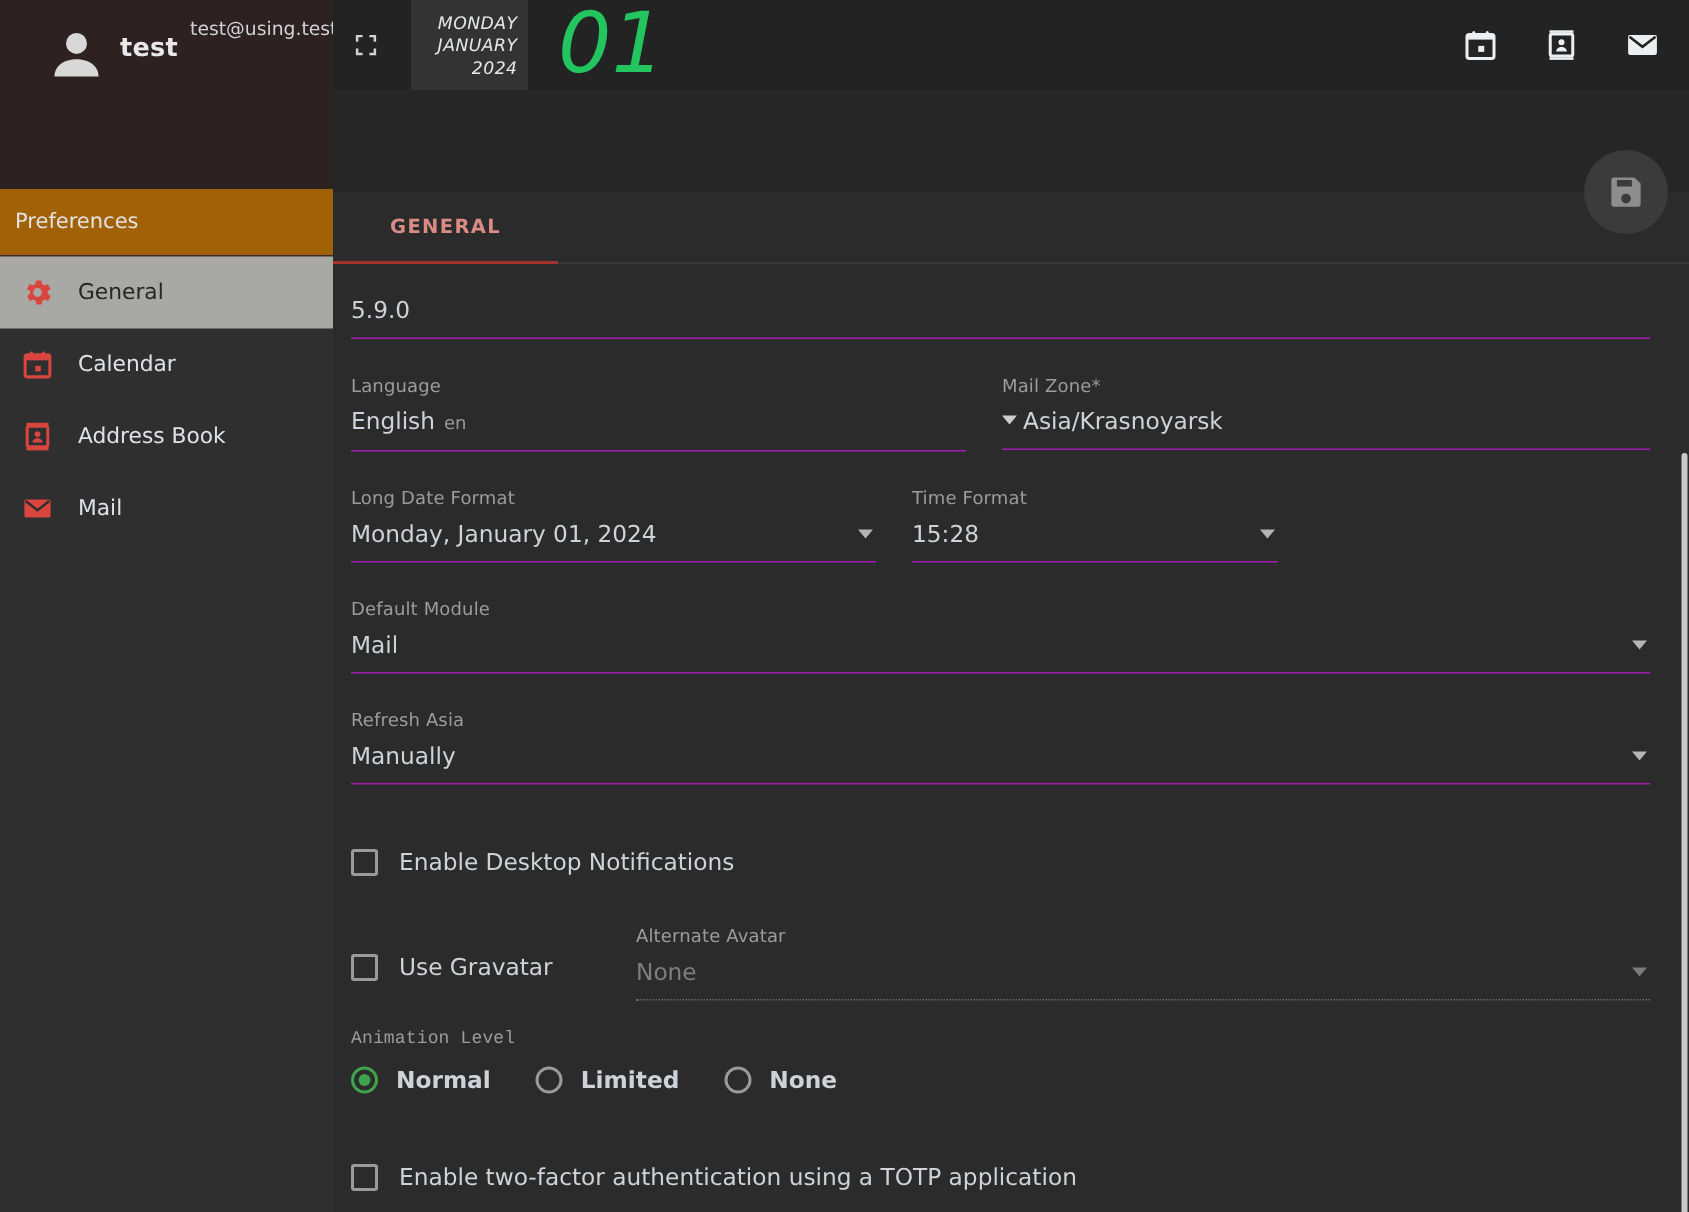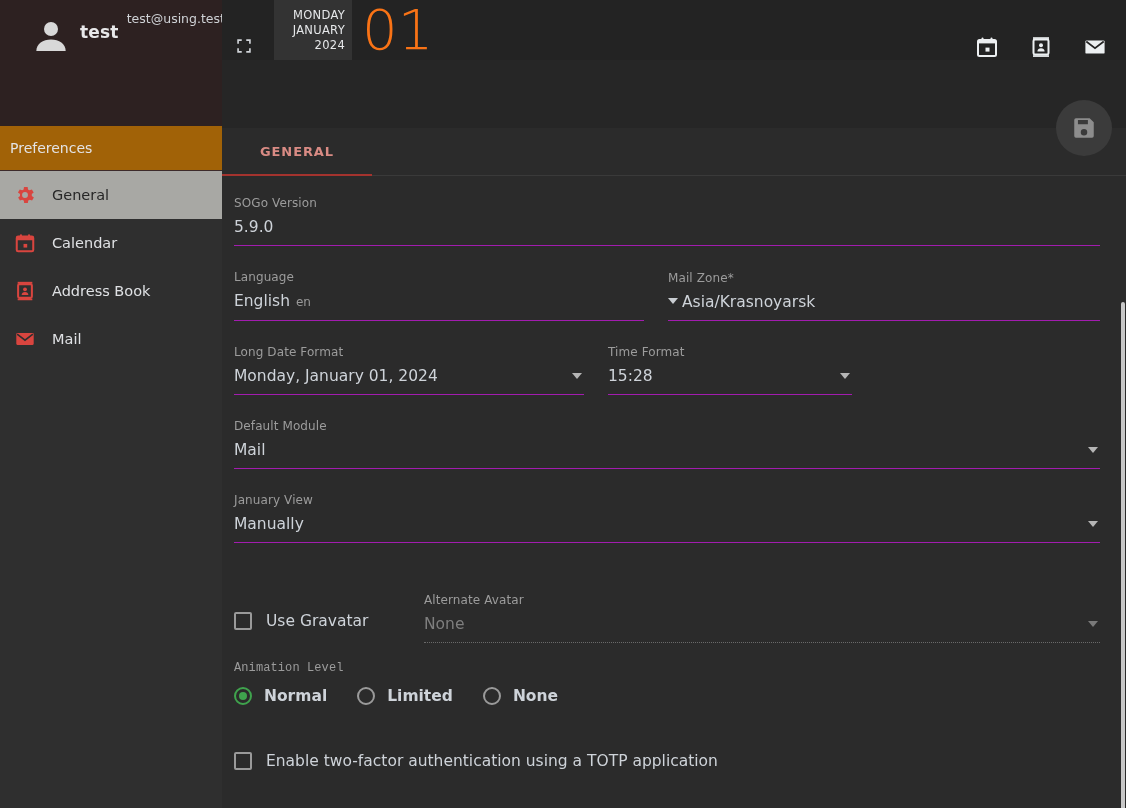--- a/index.html
+++ b/index.html
@@ -59,40 +59,41 @@
   
   #main {
     flex: 1; height: 808px; position: relative;
     background: #2b2b2b; display: flex; flex-direction: column;
     overflow: hidden;
   }
 
   
   #topbar {
     height: 60px; background: #232323;
-    display: flex; align-items: flex-end; flex: 0 0 60px;
+    display: flex; align-items: center; flex: 0 0 60px;
     position: relative;
+    font-style: italic;
   }
   .fs-btn {
     width: 28px; height: 28px; margin-left: 8px;
     display: flex; align-items: center; justify-content: center;
     cursor: pointer;
   }
   .date-block {
     background: #333333; height: 60px; width: 78px;
     display: flex; flex-direction: column; justify-content: center;
     align-items: flex-end; padding-right: 7px; margin-left: 16px;
   }
   .date-block span {
     color: #e6e8ea; font-size: 11.5px; line-height: 15px;
     letter-spacing: .3px;
   }
   .big-day {
-    color: #f97316; font-size: 56px; font-weight: 300;
-    line-height: 60px; margin-left: 10px;
+    color: #22c55e; font-size: 56px; font-weight: 300;
+    line-height: 60px; margin-left: 20px;
     font-family: "DejaVu Sans", "Liberation Sans", sans-serif;
   }
   .top-icons {
     margin-left: auto; display: flex; align-items: center;
     gap: 28px; padding-right: 18px;
   }
   .top-ico { width: 26px; height: 26px; cursor: pointer;
              display: flex; align-items: center; justify-content: center; }
 
   #subbar { height: 68px; background: #262626; flex: 0 0 68px; position: relative; }
@@ -122,21 +123,21 @@
     height: 2px; background: #a4332e;
   }
 
   
   #form {
     flex: 1; overflow: hidden; position: relative;
     padding: 0 22px 0 12px;
   }
   .inner { padding-left: 0; }
 
-  .row { display: flex; align-items: center; }
+  .row { display: flex; }
   .field {
     position: relative; padding-top: 20px; padding-bottom: 4px;
     margin-right: 24px;
   }
   .field:last-child { margin-right: 0; }
   .f-label {
     color: #9c9c9c; font-size: 12px; margin-bottom: 6px;
     display: block; letter-spacing: .1px;
   }
   .f-label .req { color: #9c9c9c; }
@@ -331,21 +332,20 @@
       <div class="tab">
         <span>GENERAL</span>
         <span class="ink"></span>
       </div>
     </div>
 
     <div id="form">
       <div class="inner">
 
         <div class="field" style="width:866px;">
-          <span class="f-label">SOGo Version</span>
           <div class="f-value">5.9.0</div>
         </div>
 
         <div class="row">
           <div class="field" style="width:410px;">
             <span class="f-label">Language</span>
             <div class="f-value">
               <span>English</span>
               <span class="sub">en</span>
             </div>
@@ -378,29 +378,33 @@
 
         <div class="field" style="width:866px;">
           <span class="f-label">Default Module</span>
           <div class="f-value">
             <span>Mail</span>
             <span class="caret-down"></span>
           </div>
         </div>
 
         <div class="field" style="width:866px;">
-          <span class="f-label">January View</span>
+          <span class="f-label">Refresh Asia</span>
           <div class="f-value">
             <span>Manually</span>
             <span class="caret-down"></span>
           </div>
         </div>
 
         <div class="spacer-lg"></div>
 
+        <div class="check-row">
+          <span class="cbox"></span>
+          <span class="c-label">Enable Desktop Notifications</span>
+        </div>
 
         <div class="row" style="align-items:flex-end;">
           <div class="check-row" style="width:190px;padding-bottom:8px;">
             <span class="cbox"></span>
             <span class="c-label">Use Gravatar</span>
           </div>
           <div class="field" style="width:676px;">
             <span class="f-label">Alternate Avatar</span>
             <div class="f-value disabled">
               <span>None</span>

